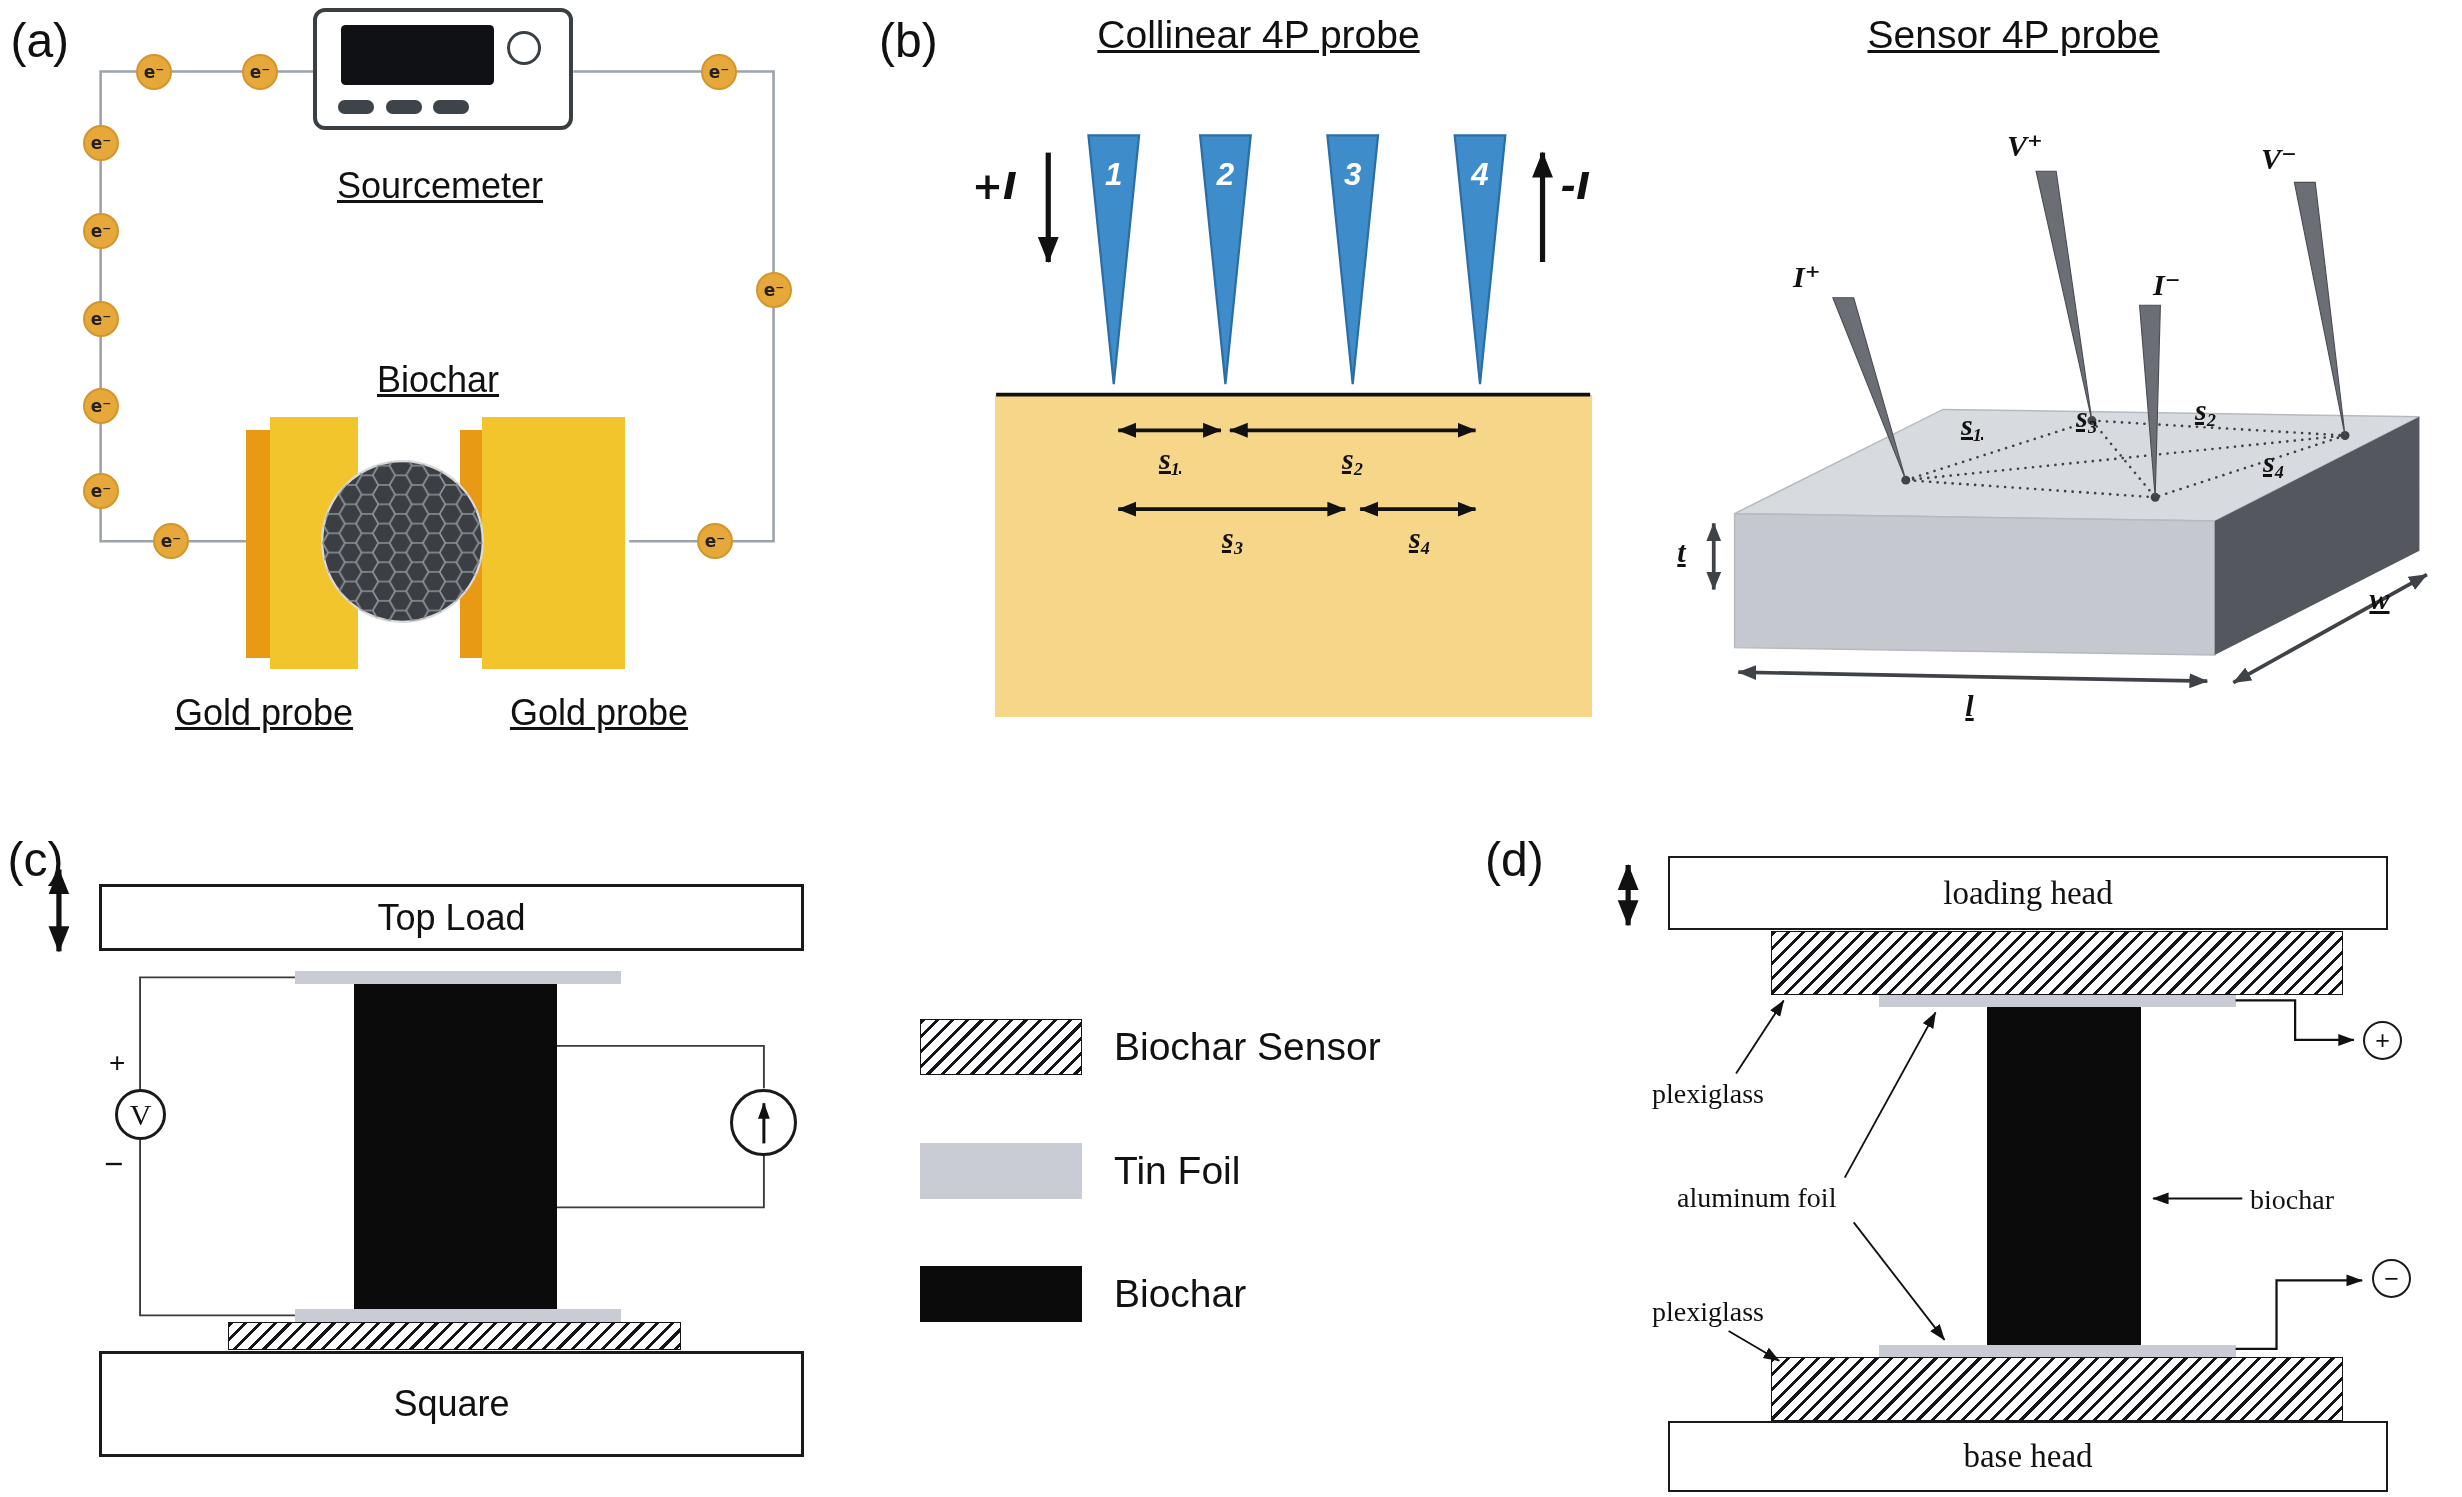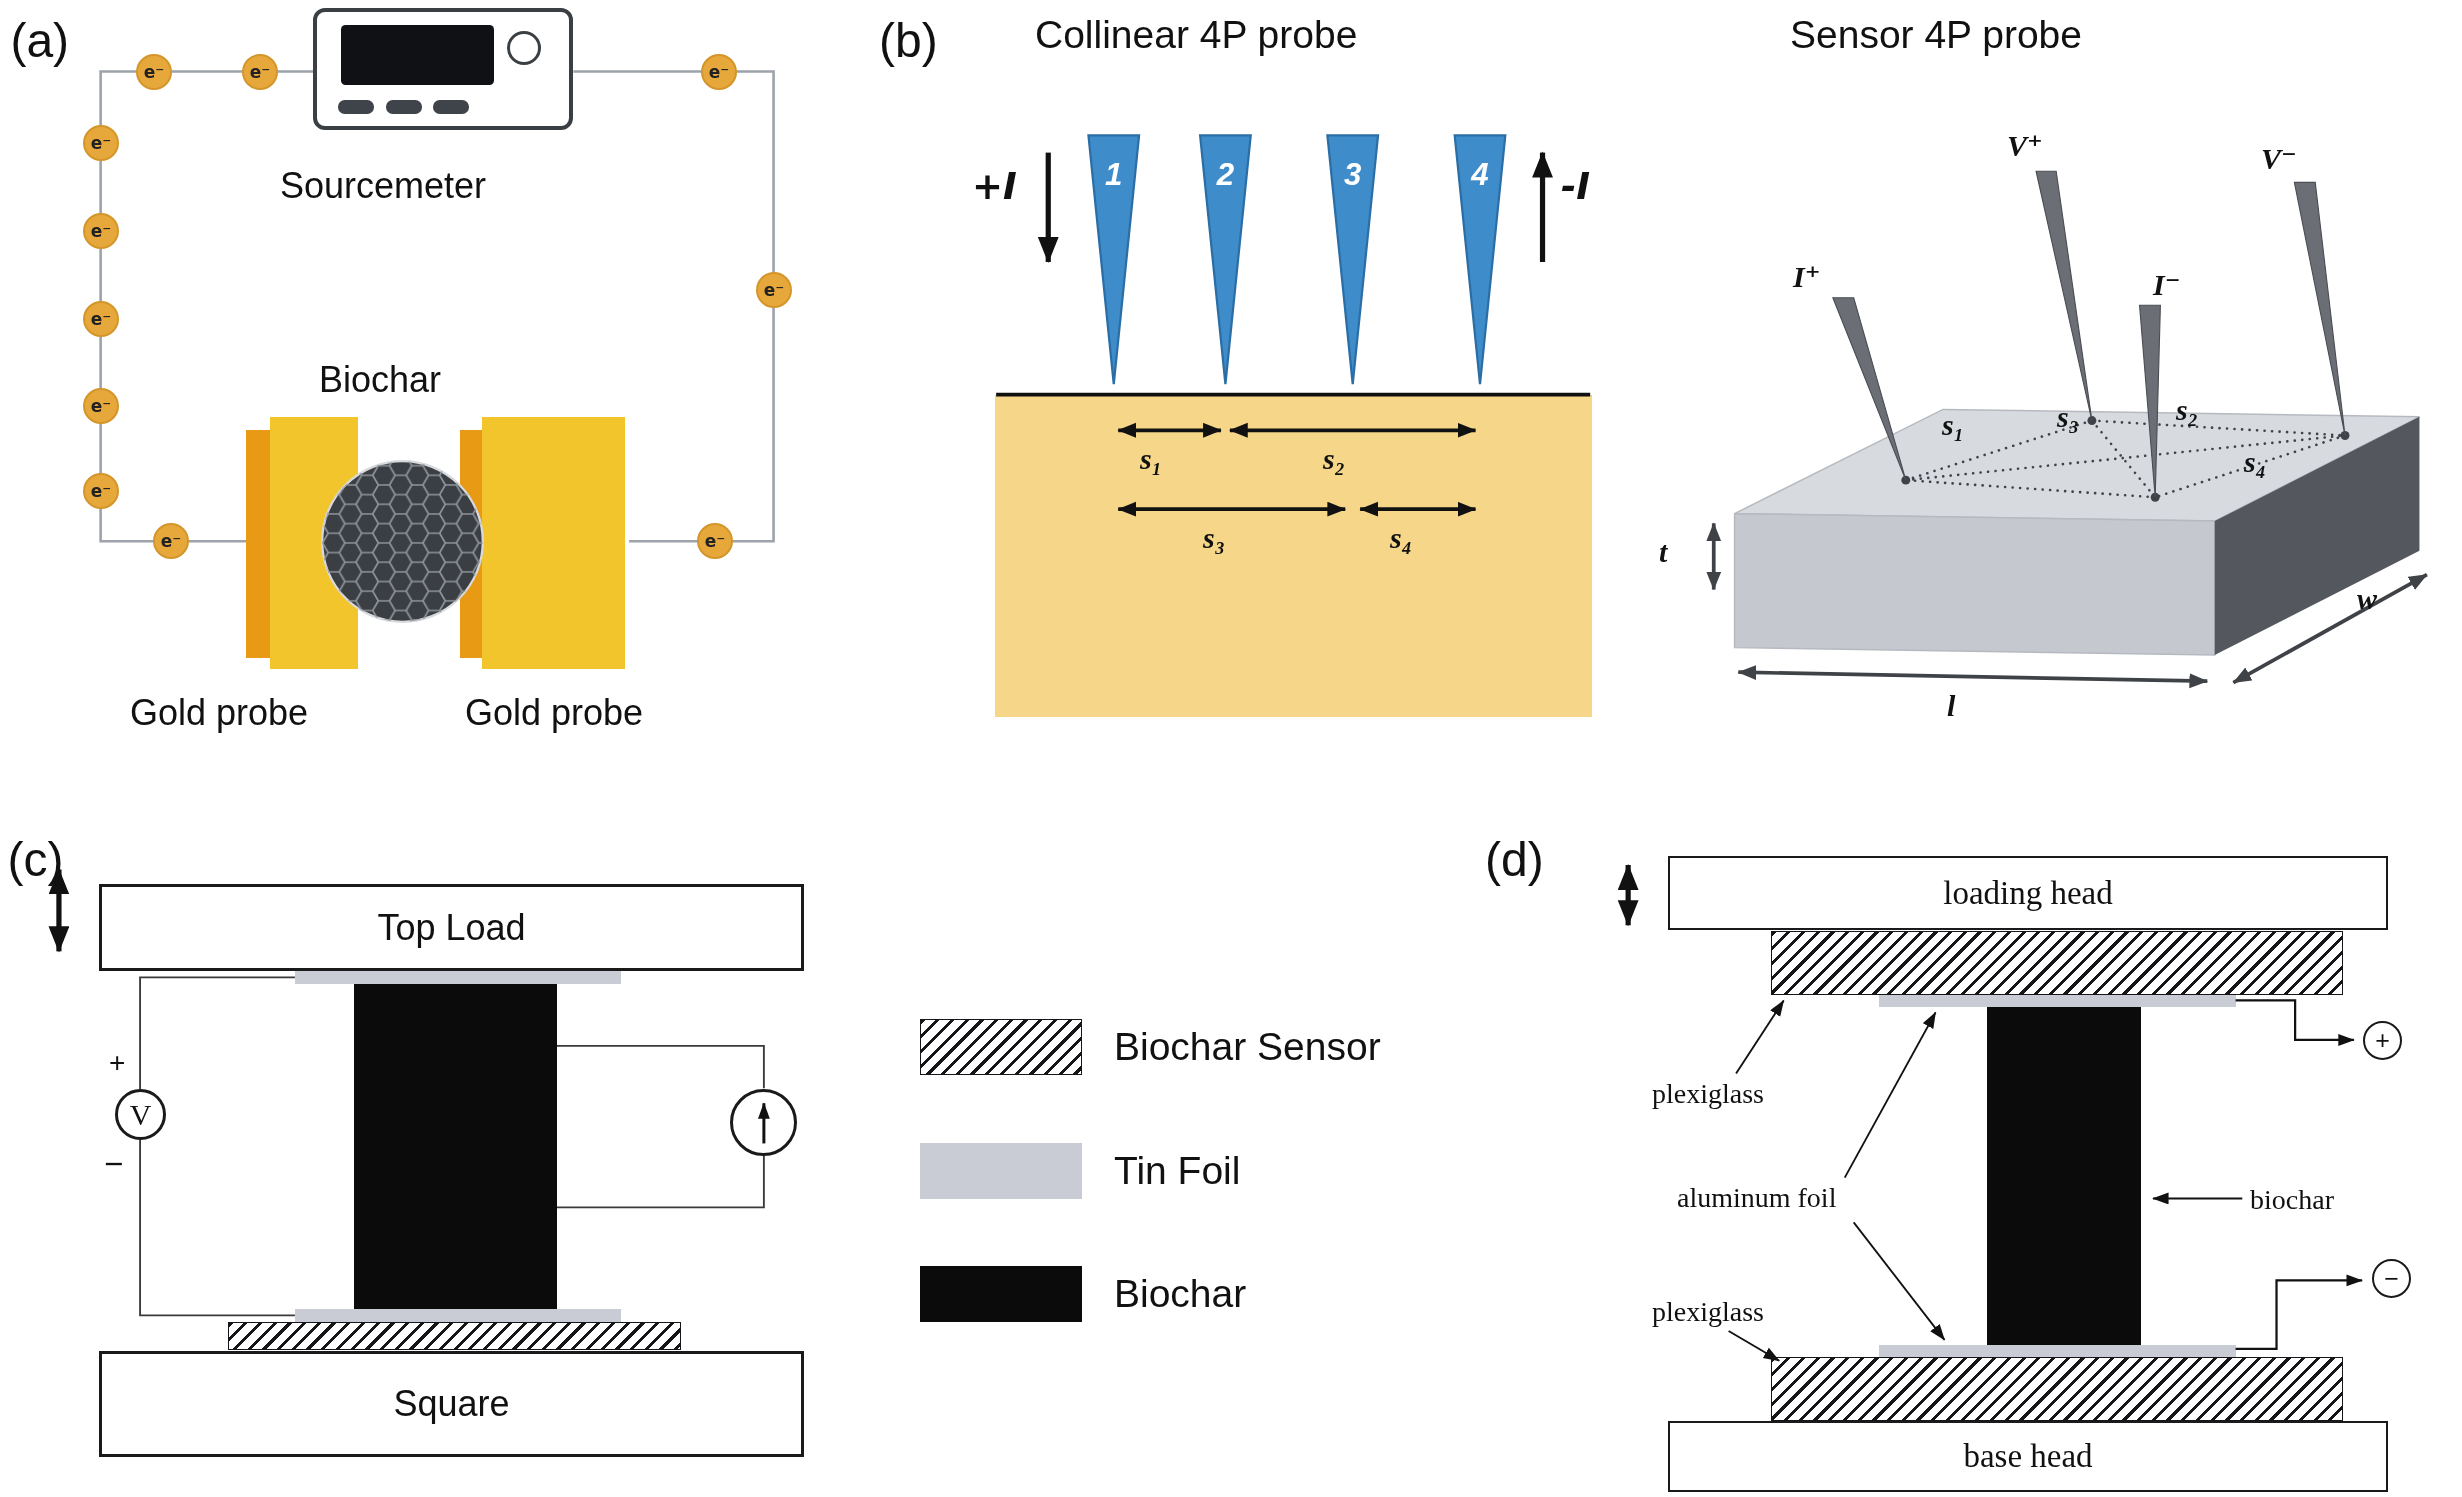--- a/index.html
+++ b/index.html
@@ -1,21 +1,21 @@
 <!DOCTYPE html>
 <html style="font-size:12px"><head>
 <meta charset="utf-8">
 <style>
   * { margin:0; padding:0; box-sizing:border-box; }
   html,body { background:#ffffff; }
   #canvas { position:relative; width:2462px; height:1497px; background:#fff; overflow:hidden;
             font-family:"Liberation Sans",sans-serif; color:#111; }
   svg.layer { position:absolute; left:0; top:0; }
   .abs { position:absolute; }
-  .ctr { text-align:left; }
+  .ctr { text-align:center;text-decoration:underline; }
   .t-panel  { font:400 48px "Liberation Sans",sans-serif; color:#111; }
   .t-title  { font:400 39px "Liberation Sans",sans-serif; }
   .t-label  { font:400 36px "Liberation Sans",sans-serif; }
   .t-legend { font:400 39px "Liberation Sans",sans-serif; }
   .t-serif  { font:400 33px "Liberation Serif","DejaVu Serif",serif; }
   .t-serif-sm { font:400 28px "Liberation Serif","DejaVu Serif",serif; }
   .t-ital   { font:italic 700 30px "Liberation Serif","DejaVu Serif",serif; }
   .t-cur    { font:italic 700 37px "DejaVu Sans","Liberation Sans",sans-serif; }
   .box { position:absolute; background:#fff; border:3px solid #1a1a1a;
          display:flex; align-items:center; justify-content:center; }
@@ -151,21 +151,21 @@
     <div class="abs t-ital ctr" style="left:2244px;top:445px;width:60px;z-index:4">s₄</div>
 
     <div class="abs t-ital ctr" style="left:1659px;top:535px;width:45px;z-index:4">t</div>
     <div class="abs t-ital ctr" style="left:1947px;top:689px;width:45px;z-index:4">l</div>
     <div class="abs t-ital ctr" style="left:2357px;top:582px;width:45px;z-index:4">w</div>
   </div>
 
   <div>
     <div class="abs t-panel" style="left:7.4px;top:832px;z-index:2">(c)</div>
 
-    <div class="box t-label" style="left:99px;top:884px;width:705px;height:87px;z-index:2">
+    <div class="box t-label" style="left:99px;top:884px;width:705px;height:67px;z-index:2">
         <span>Top Load</span>
       </div>
     <div class="foil" style="left:295px;top:971px;width:326px;height:13.4px;z-index:2"></div>
     <div class="blackfill" style="left:354px;top:984px;width:203px;height:325px;z-index:2"></div>
     <div class="foil" style="left:295px;top:1309px;width:326px;height:13.4px;z-index:2"></div>
     <div class="hatch" style="left:228px;top:1322px;width:453px;height:28px;z-index:2"></div>
     <div class="box t-label" style="left:99px;top:1351px;width:705px;height:106px;z-index:2">
         <span>Square</span>
       </div>
 

